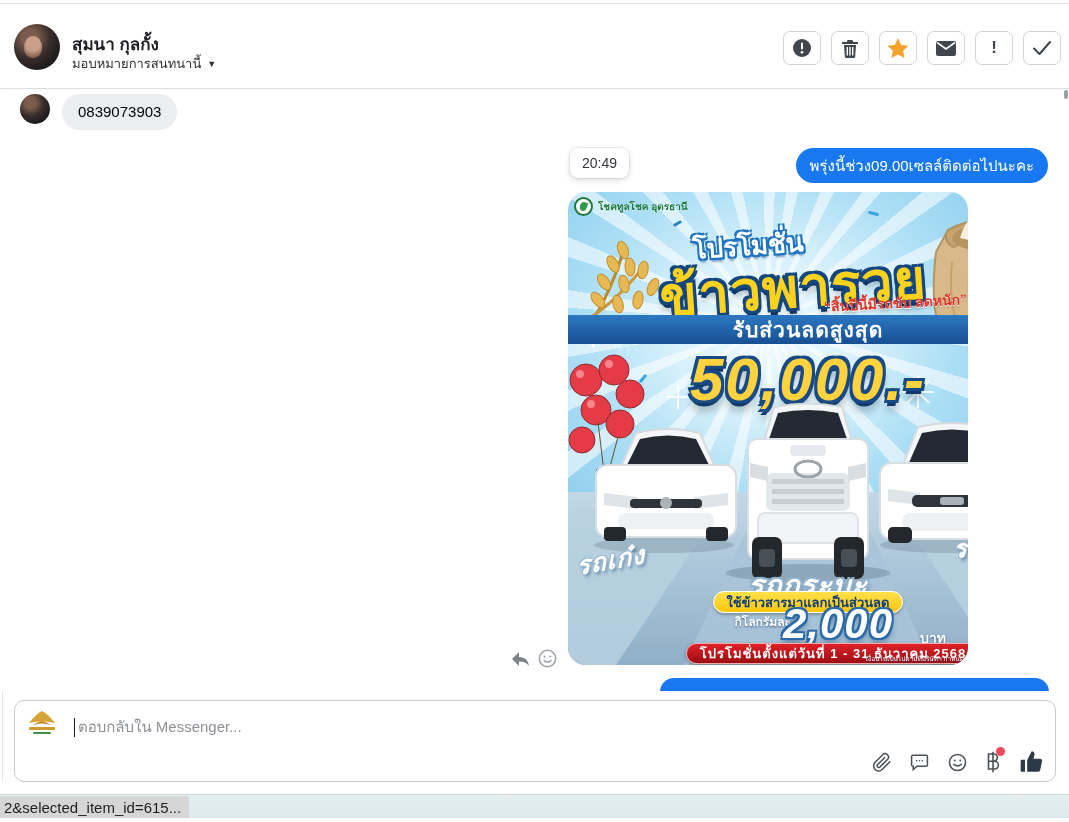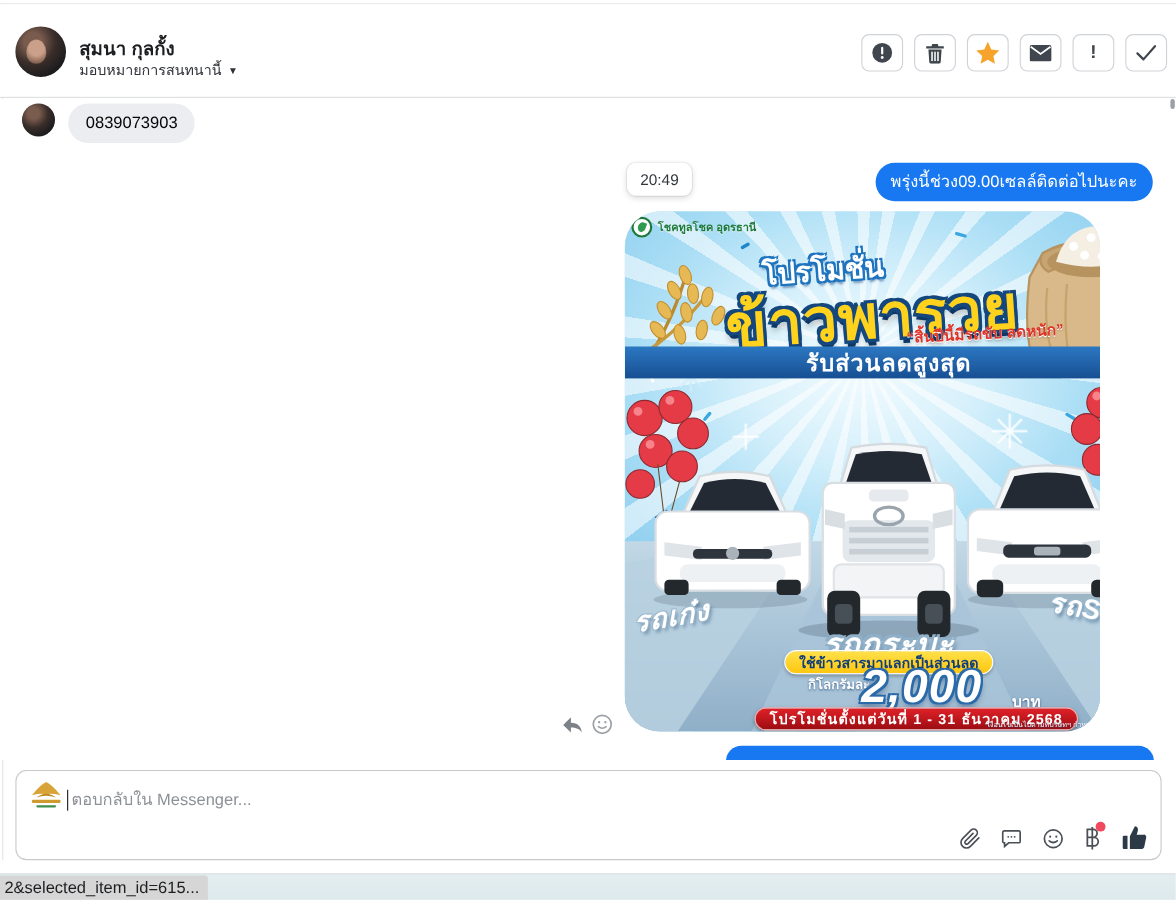--- a/index.html
+++ b/index.html
@@ -37,21 +37,21 @@
   .time-chip { position:absolute; left:570px; top:58px; background:#fff; border-radius:8px; box-shadow:0 0 0 1px rgba(0,0,0,.06), 0 2px 6px rgba(0,0,0,.15);
     padding:7px 12px; font-size:14px; color:#33363b; }
 
   .bubble-out { position:absolute; right:21px; top:58px; background:#1778f2; color:#fff; border-radius:19px; padding:7px 14px; font-size:15px; line-height:21px; }
 
   .bubble-out-partial { position:absolute; left:660px; top:588px; width:389px; height:14px; background:#1778f2; border-radius:15px 15px 0 0; }
 
   .hover-icons { position:absolute; left:511px; top:559px; display:flex; align-items:center; gap:8px; }
 
   
-  .poster { position:absolute; left:568px; top:102px; width:432px; height:473px; border-radius:32px; overflow:hidden; cursor:pointer;
+  .poster { position:absolute; left:568px; top:102px; width:400px; height:473px; border-radius:18px; overflow:hidden; cursor:pointer;
     background: radial-gradient(ellipse 70% 50% at 50% 30%, #f4fcff 0%, #d6f0fb 35%, #aadef5 68%, #90cfef 100%); }
   .rays { position:absolute; inset:-60px; background: repeating-conic-gradient(from 8deg at 50% 32%, rgba(255,255,255,.55) 0deg 5deg, rgba(255,255,255,0) 5deg 14deg); }
   .confetti { position:absolute; border-radius:2px; }
 
   .dealer { position:absolute; left:6px; top:5px; display:flex; align-items:center; gap:5px; }
   .dealer-badge { width:19px; height:19px; border-radius:50%; background:#fff; border:2px solid #1e7a3a; position:relative; }
   .dealer-badge:after { content:""; position:absolute; left:4px; top:3px; width:7px; height:9px; border-radius:50% 0 50% 50%; background:#2f9b4e; transform:rotate(20deg); }
   .dealer-name { font-size:10px; font-weight:bold; color:#1e7a3a; text-shadow:0 1px 0 rgba(255,255,255,.7); }
 
   .t-small { position:absolute; left:0; top:33px; width:360px; text-align:center; font-size:26px; font-weight:bold; color:#fff; transform:rotate(-4deg);
@@ -91,21 +91,21 @@
   .pill-red { position:absolute; left:118px; top:451px; width:294px; height:21px; background:linear-gradient(180deg,#e02128,#9c0d12);
     border:1px solid #f1a9a9; border-radius:999px; display:flex; align-items:center; justify-content:center;
     font-size:13px; font-weight:bold; color:#fff; letter-spacing:1px; box-shadow:0 2px 4px rgba(0,0,0,.35); }
   .fine-print { position:absolute; right:4px; top:462px; font-size:6.5px; color:#fff; text-shadow:0 1px 1px rgba(20,60,110,.7); }
 
   .poster svg.art { position:absolute; left:0; top:0; }
 
   
   .composer { position:absolute; left:14px; top:700px; width:1042px; height:82px; border:1px solid #c7c9cc; border-radius:10px; background:#fff; }
   .composer-logo { position:absolute; left:8px; top:8px; width:38px; height:28px; }
-  .composer-line { position:absolute; left:46px; top:14px; display:flex; align-items:center; }
+  .composer-line { position:absolute; left:59px; top:14px; display:flex; align-items:center; }
   .caret-bar { width:1px; height:19px; background:#1a1a1a; margin-right:3px; }
   .placeholder { font-size:15px; color:#8d9196; }
   .composer-icons { position:absolute; right:10px; bottom:6px; display:flex; align-items:center; gap:17px; }
   .cicon { position:relative; cursor:pointer; display:flex; align-items:center; }
   .red-dot { position:absolute; right:-4px; top:-4px; width:9px; height:9px; border-radius:50%; background:#f0485c; }
 
   
   .bottom-strip { position:absolute; left:0; top:794px; width:1069px; height:24px; background:linear-gradient(180deg,#e4eef1,#dde9ec); border-top:1px solid #cdd8db; }
   .status-tip { position:absolute; left:0; top:796px; height:22px; background:#d6d6d6; border-radius:0 3px 0 0;
     display:flex; align-items:center; padding:0 8px 0 4px; font-size:15px; color:#1c1e21; }
@@ -257,20 +257,21 @@
 
       <div class="dealer">
         <div class="dealer-badge"></div>
         <div class="dealer-name">โชคทูลโชค อุดรธานี</div>
       </div>
 
       <div class="t-small">โปรโมชั่น</div>
       <div class="t-big">ข้าวพารวย</div>
       <div class="t-tag">“สิ้นปีนี้มีรถขับ ลดหนัก”</div>
       <div class="band">รับส่วนลดสูงสุด</div>
+      <div class="amount">50,000.-</div>
 
       <div class="road">
         <div class="lane c"></div>
         <div class="lane l"></div>
         <div class="lane r"></div>
       </div>
 
       <svg class="art" width="480" height="320" viewBox="0 0 480 320" style="top:160px;">
         <g stroke="#8c2a30" stroke-width="1">
           <g fill="#e43b47">

